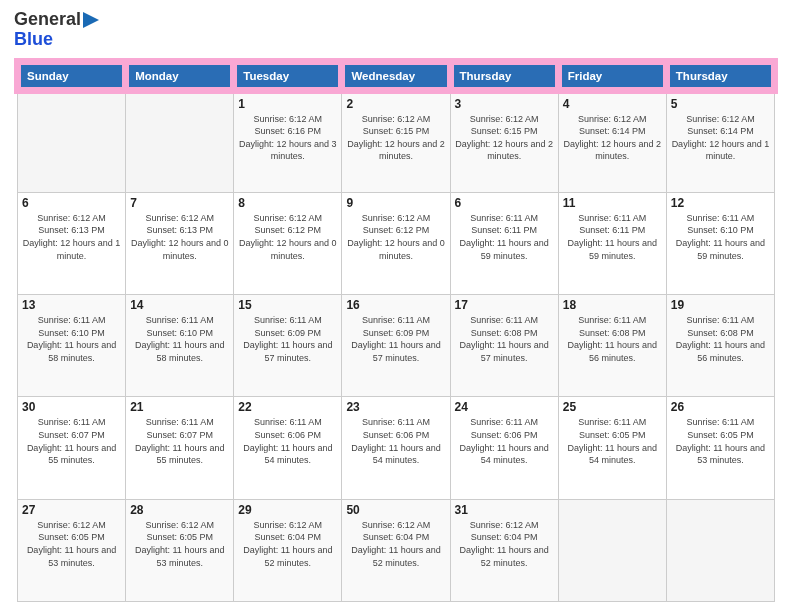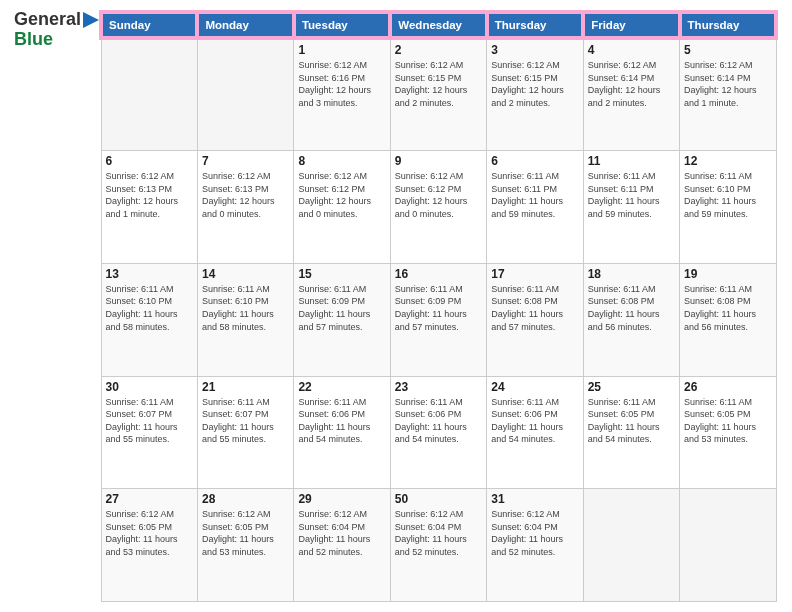--- a/index.html
+++ b/index.html
@@ -8,21 +8,21 @@
       height: 612px;
       font-family: Arial, Helvetica, sans-serif;
       background: #fff;
       overflow: hidden;
     }
     .page {
       width: 792px;
       height: 612px;
       padding: 10px 14px;
       display: flex;
-      flex-direction: row;
+      flex-direction: column;
     }
     .header {
       display: flex;
       justify-content: space-between;
       align-items: flex-start;
       margin-bottom: 8px;
     }
     .logo {
       display: flex;
       align-items: center;
@@ -47,21 +47,21 @@
       border-collapse: collapse;
       width: 100%;
       table-layout: fixed;
     }
     .calendar thead tr th {
       background-color: #2a6db5;
       color: #fff;
       font-size: 11.5px;
       font-weight: bold;
       padding: 5px 6px;
-      border: 4px solid #f9a8d4;
+      border: 7px solid #f9a8d4;
       text-align: left;
     }
     .calendar tbody tr td {
       border: 1px solid #ccc;
       vertical-align: top;
       padding: 3px 4px;
       font-size: 9.5px;
       color: #333;
       height: 82px;
       background: #fff;
@@ -76,33 +76,34 @@
       font-size: 12px;
       font-weight: bold;
       color: #222;
       display: block;
       margin-bottom: 2px;
     }
     .day-info {
       font-size: 9px;
       color: #444;
       line-height: 1.4;
+      text-align: center;
     }
   </style>
 </head>
 <body>
 
 <div class="page">
   <div class="header">
     <div class="logo">
   <div style="display:flex;flex-direction:column;align-items:flex-start;">
     <div style="font-size:18px;font-weight:bold;color:#333;line-height:1.1;">General<svg style="display:inline;vertical-align:middle;margin-left:2px;" width="16" height="16" viewBox="0 0 16 16">
               <polygon points="0,0 16,8 0,16" fill="#1a6ab5"></polygon>
             </svg></div>
-    <div style="font-size:18px;font-weight:bold;color:#15803d;line-height:1.1;">Blue</div>
+    <div style="font-size:18px;font-weight:bold;color:#1d4ed8;line-height:1.1;">Blue</div>
   </div>
 </div>
     <div class="title-area">
       <div class="month-title"></div>
       <div class="location"></div>
     </div>
   </div>
 
   <table class="calendar">
     <thead>

